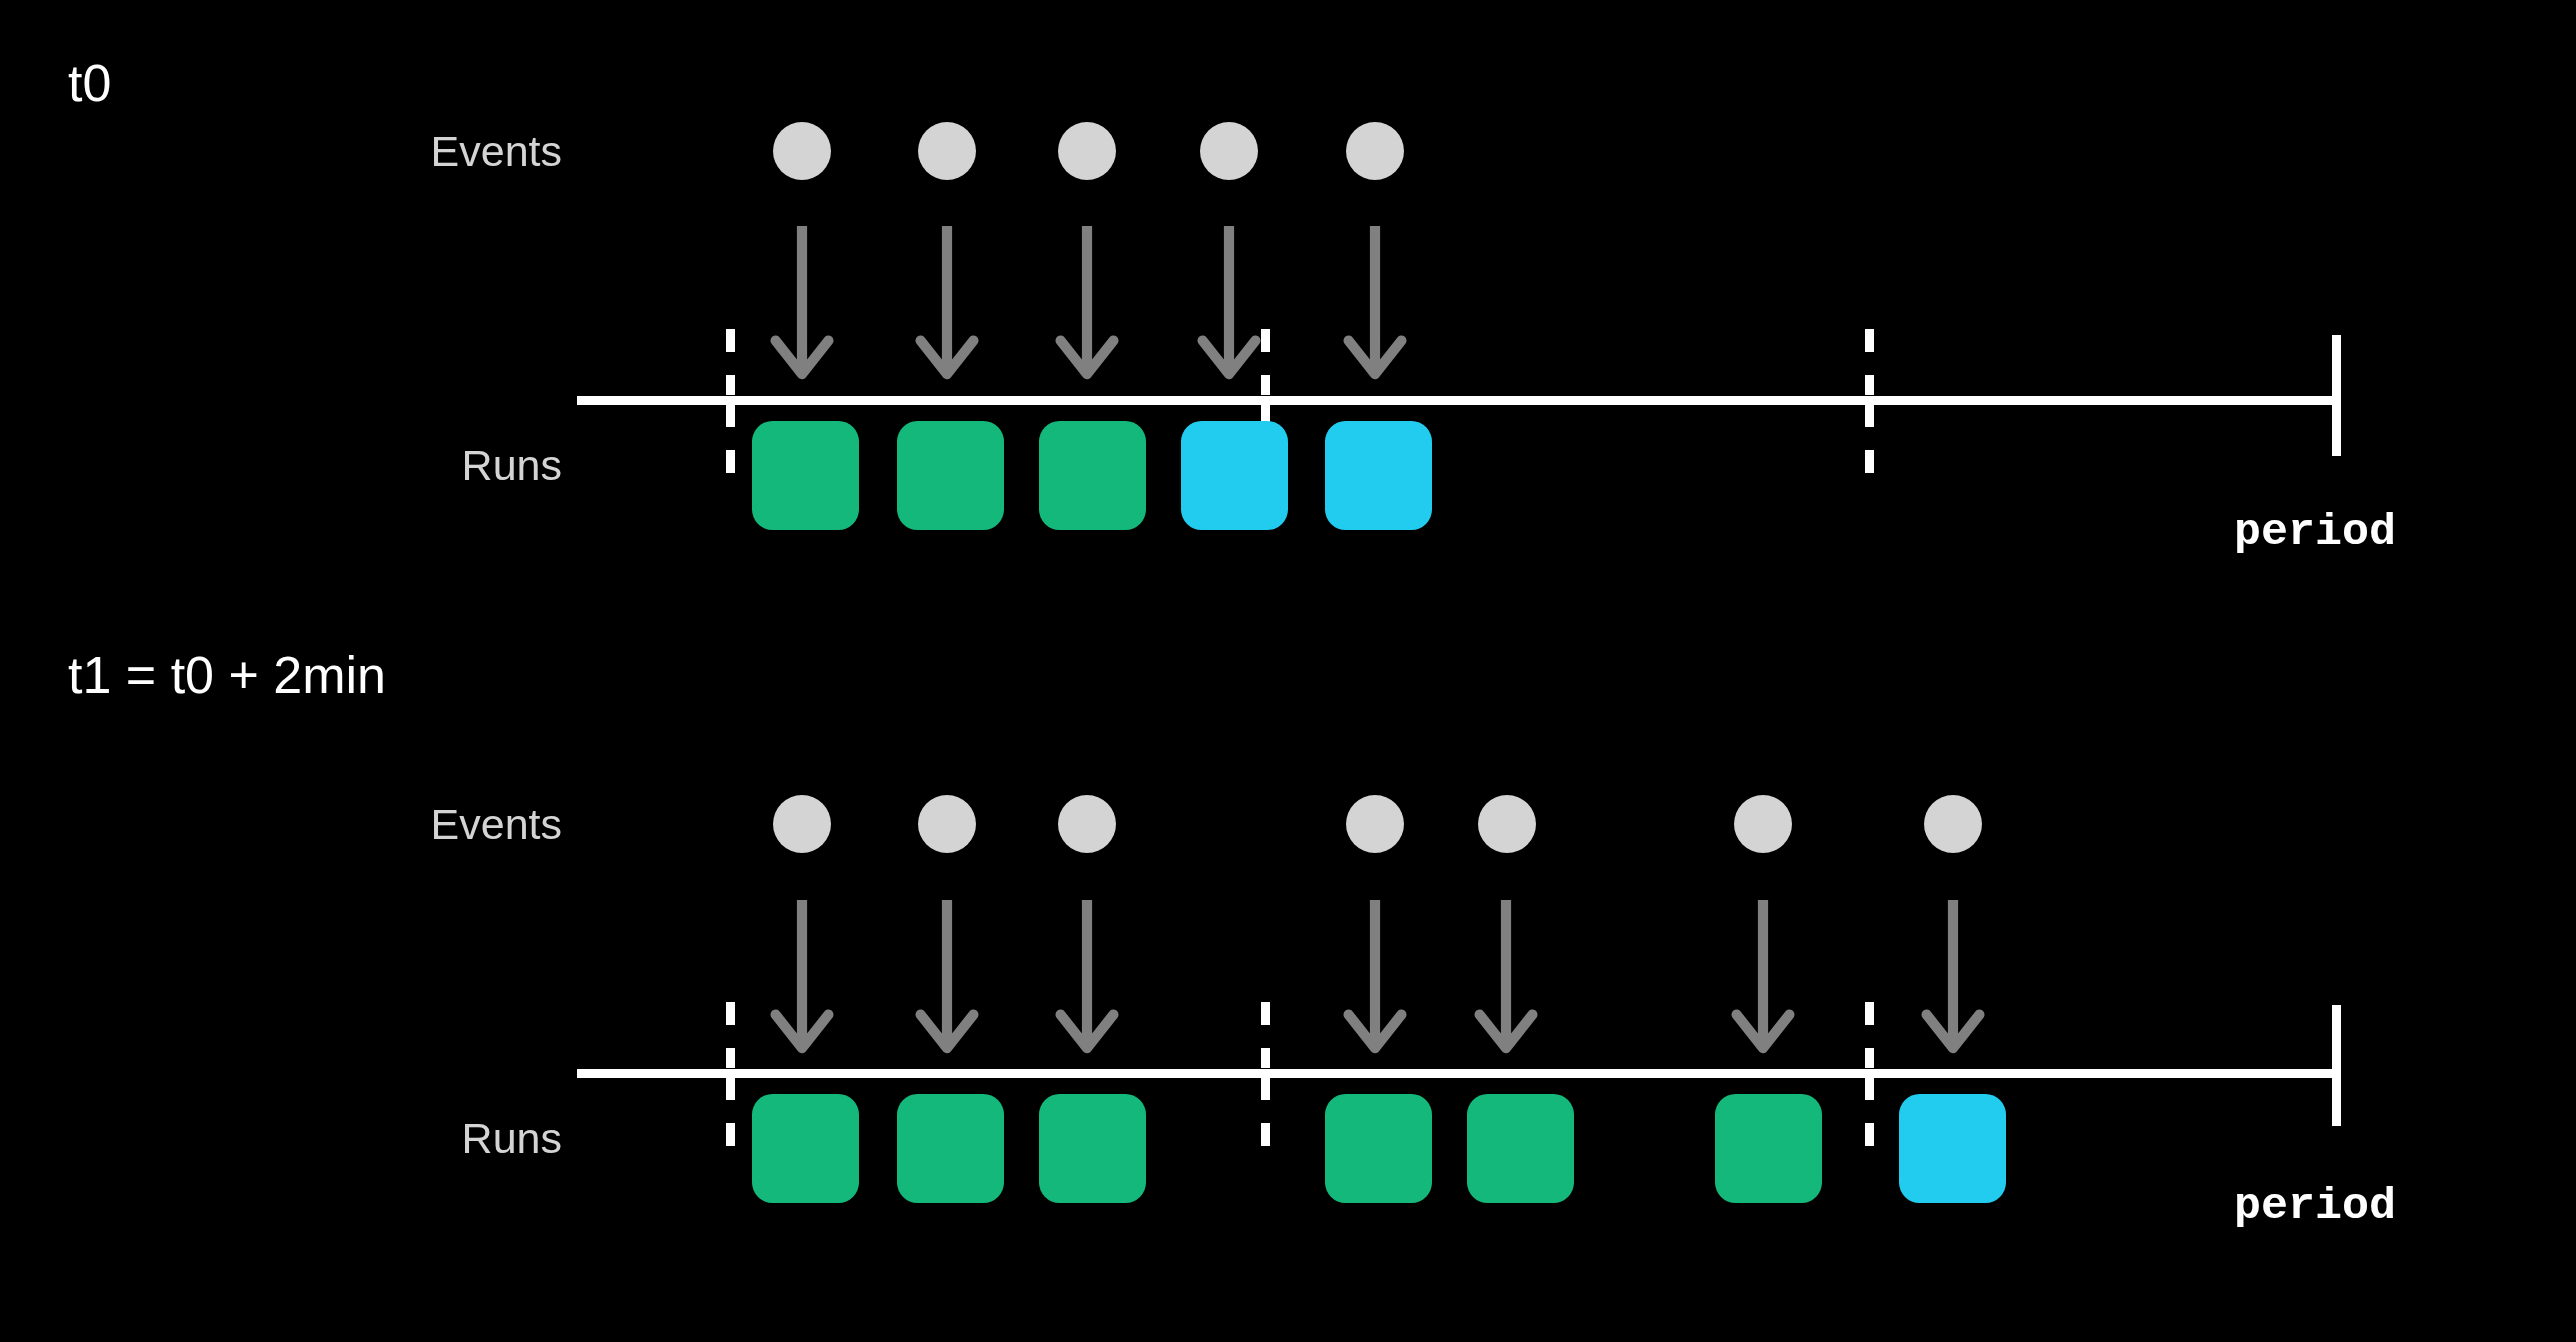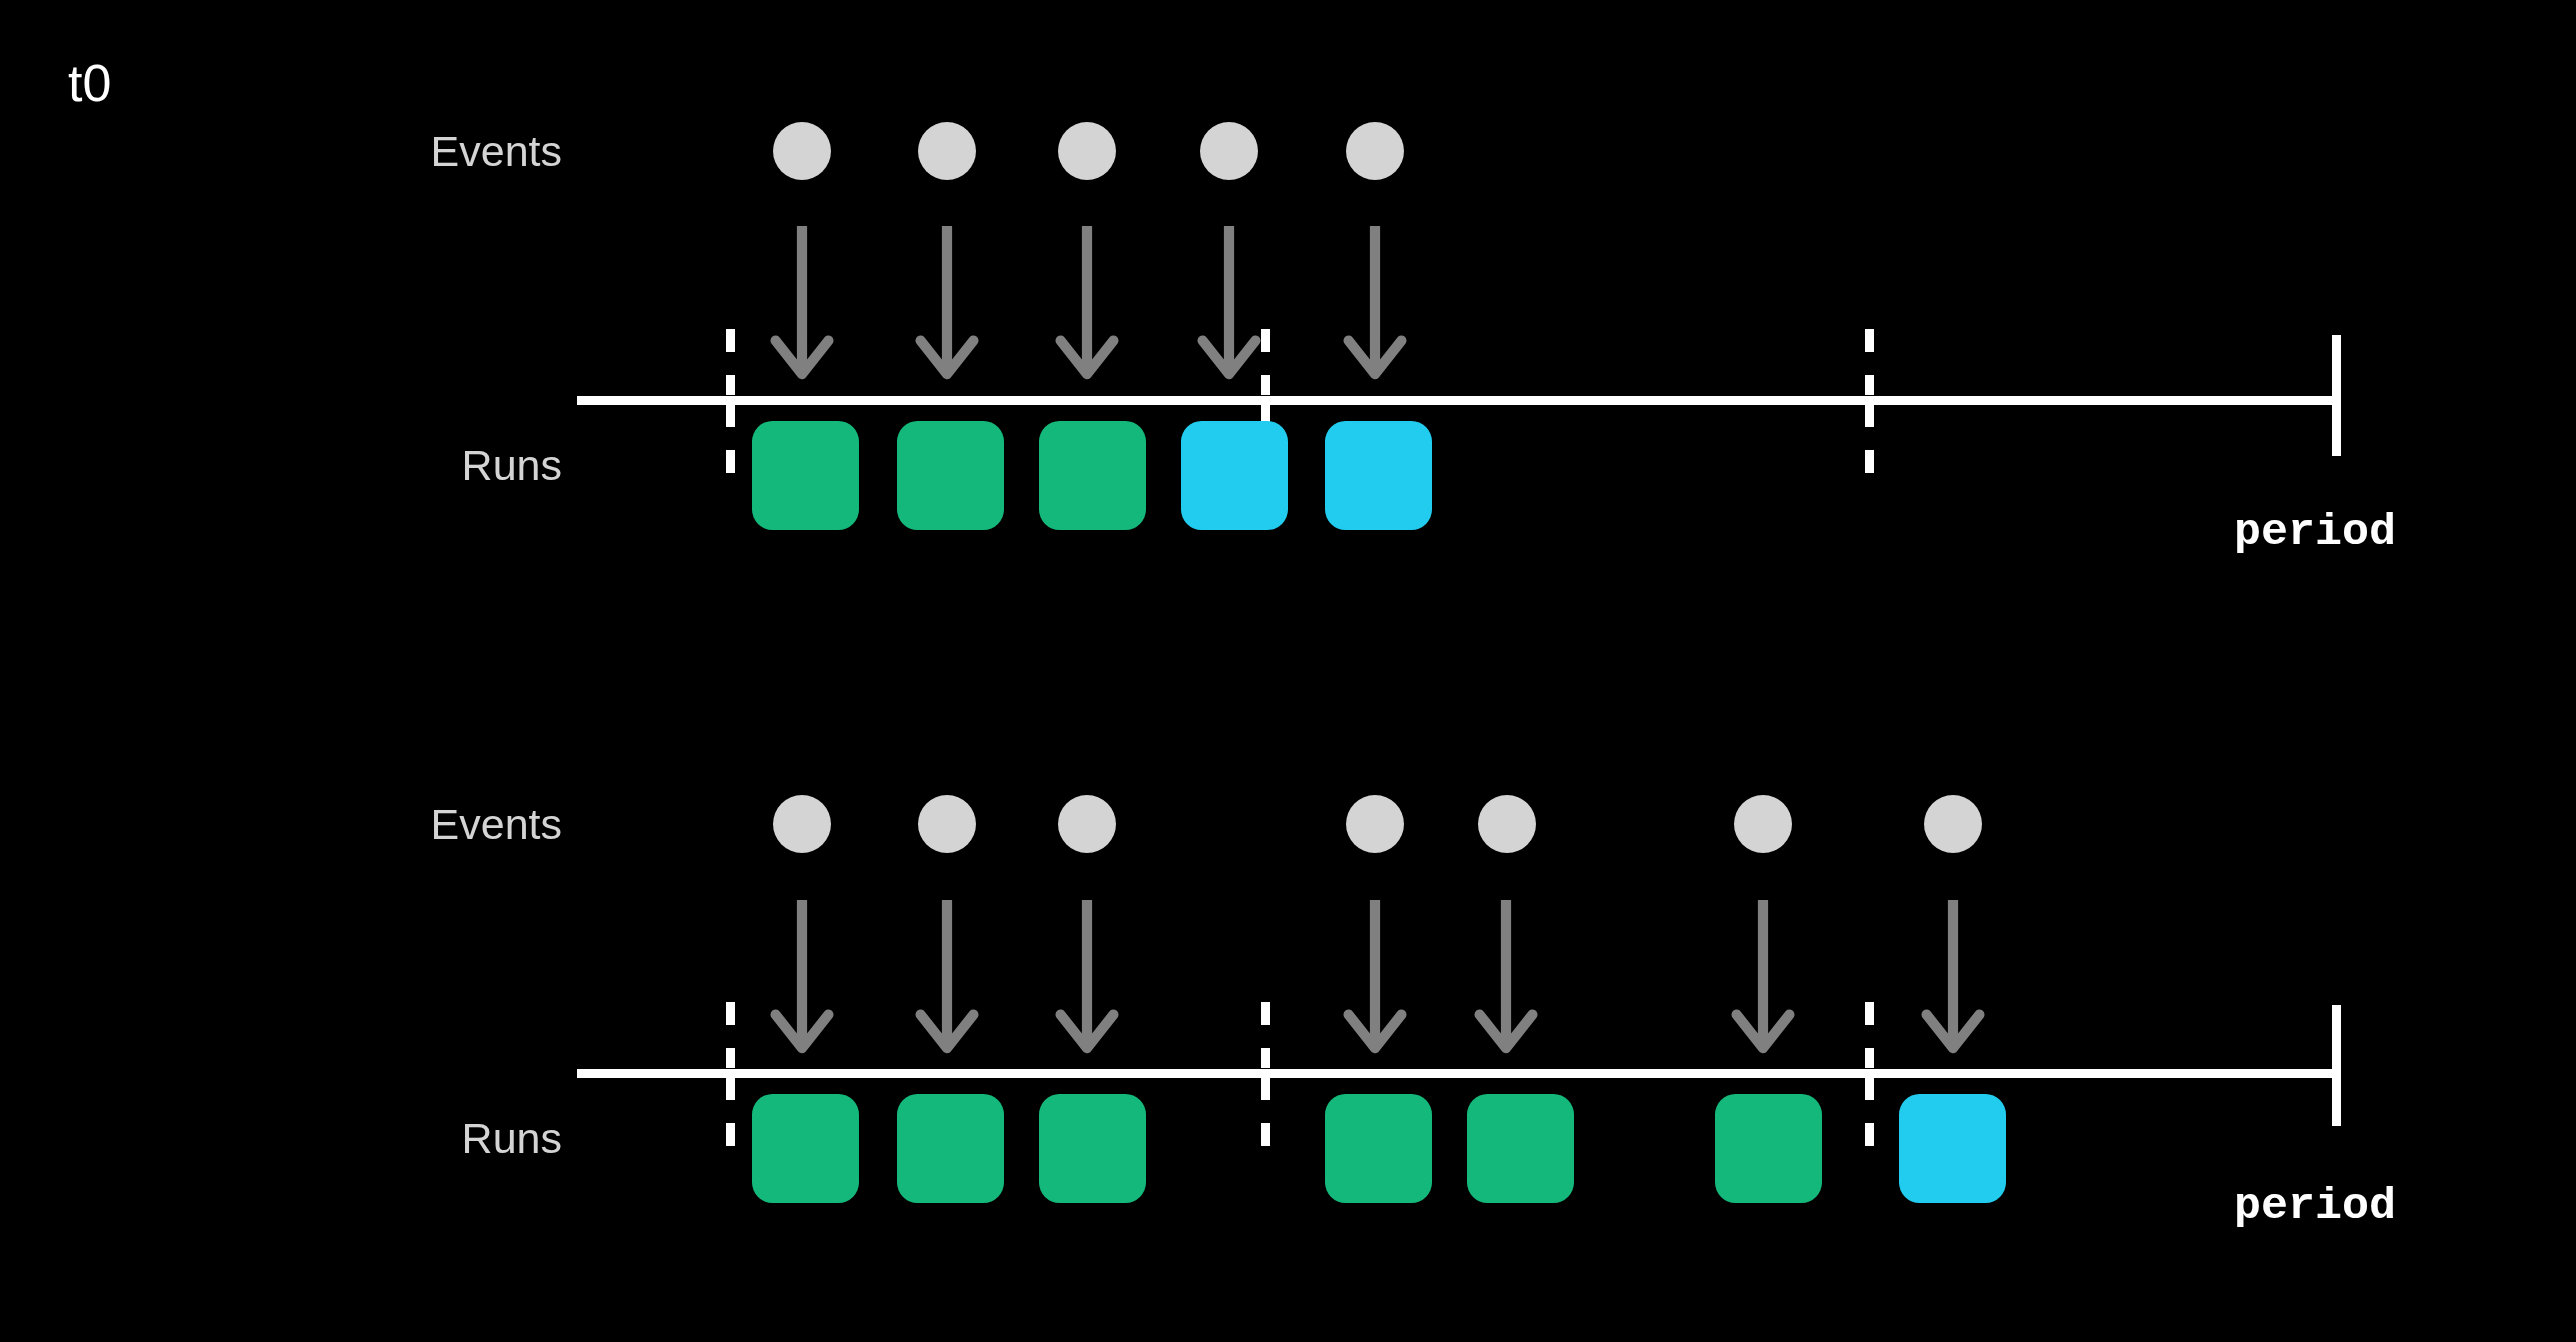--- a/index.html
+++ b/index.html
@@ -122,20 +122,21 @@
       <path d="M60 0 L60 246 M16 190 L60 246 L104 190" stroke="#808080" stroke-width="17" fill="none" stroke-linecap="round" stroke-linejoin="round"></path>
     </svg>
     <div class="axis-line" style="left: 577px; top: 396px; width: 1760px; background: rgb(255, 255, 255);"></div>
     <div class="axis-endcap" style="left: 2332px; top: 335px; height: 121px; background: rgb(255, 255, 255);"></div>
     <div class="run-box" style="left: 752px; top: 421px; width: 107px; background: rgb(20, 184, 122);"></div>
     <div class="run-box" style="left: 897px; top: 421px; width: 107px; background: rgb(20, 184, 122);"></div>
     <div class="run-box" style="left: 1039px; top: 421px; width: 107px; background: rgb(20, 184, 122);"></div>
     <div class="run-box" style="left: 1181px; top: 421px; width: 107px; background: rgb(34, 204, 238);"></div>
     <div class="run-box" style="left: 1325px; top: 421px; width: 107px; background: rgb(34, 204, 238);"></div>
     <div class="period-label" style="left: 2234px; top: 510px;">period</div>
+    <div class="t-label" style="left: 68px; top: 649px;">t1 = t0 + 2min</div>
     <div class="row-label" style="right: 2014px; top: 803px;">Events</div>
     <div class="row-label" style="right: 2014px; top: 1117px;">Runs</div>
     <div class="dash-marker" style="left: 726px; top: 1002px; height: 66px; background: linear-gradient(rgb(255, 255, 255) 0px, rgb(255, 255, 255) 23px, transparent 23px, transparent 46px) 0% 0% / 8.5px 46px;"></div>
     <div class="dash-marker" style="left: 726px; top: 1077px; height: 73px; background: linear-gradient(rgb(255, 255, 255) 0px, rgb(255, 255, 255) 23px, transparent 23px, transparent 46px) 0% 0% / 8.5px 46px;"></div>
     <div class="dash-marker" style="left: 1261px; top: 1002px; height: 66px; background: linear-gradient(rgb(255, 255, 255) 0px, rgb(255, 255, 255) 23px, transparent 23px, transparent 46px) 0% 0% / 8.5px 46px;"></div>
     <div class="dash-marker" style="left: 1261px; top: 1077px; height: 73px; background: linear-gradient(rgb(255, 255, 255) 0px, rgb(255, 255, 255) 23px, transparent 23px, transparent 46px) 0% 0% / 8.5px 46px;"></div>
     <div class="dash-marker" style="left: 1865px; top: 1002px; height: 66px; background: linear-gradient(rgb(255, 255, 255) 0px, rgb(255, 255, 255) 23px, transparent 23px, transparent 46px) 0% 0% / 8.5px 46px;"></div>
     <div class="dash-marker" style="left: 1865px; top: 1077px; height: 73px; background: linear-gradient(rgb(255, 255, 255) 0px, rgb(255, 255, 255) 23px, transparent 23px, transparent 46px) 0% 0% / 8.5px 46px;"></div>
     <div class="event-dot" style="left: 773px; top: 795px; background: rgb(212, 212, 212);"></div>
     <svg class="arrow" width="72" height="156" style="left: 766px; top: 900px;" viewBox="0 0 120 258">

